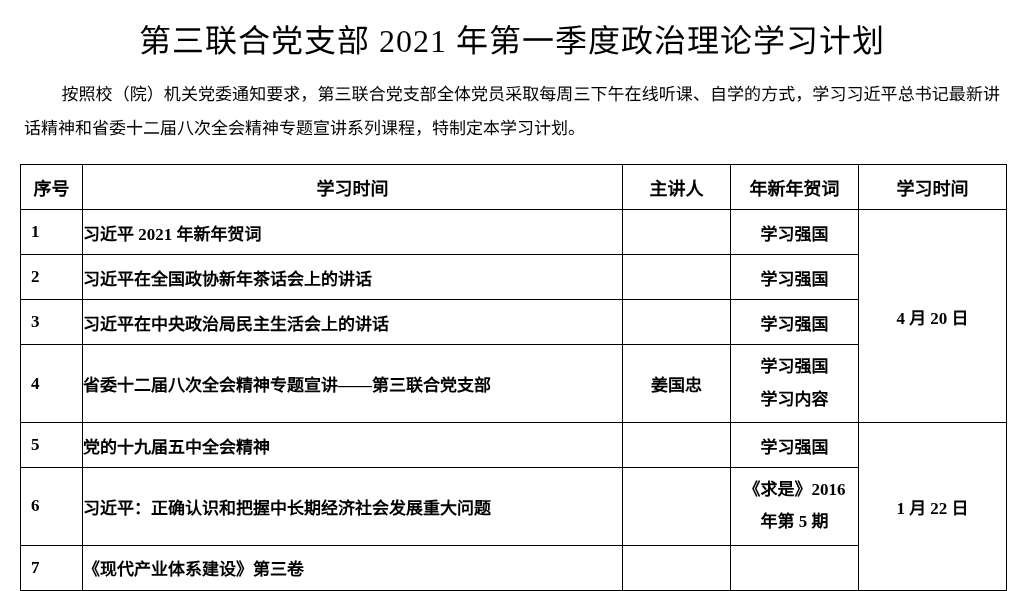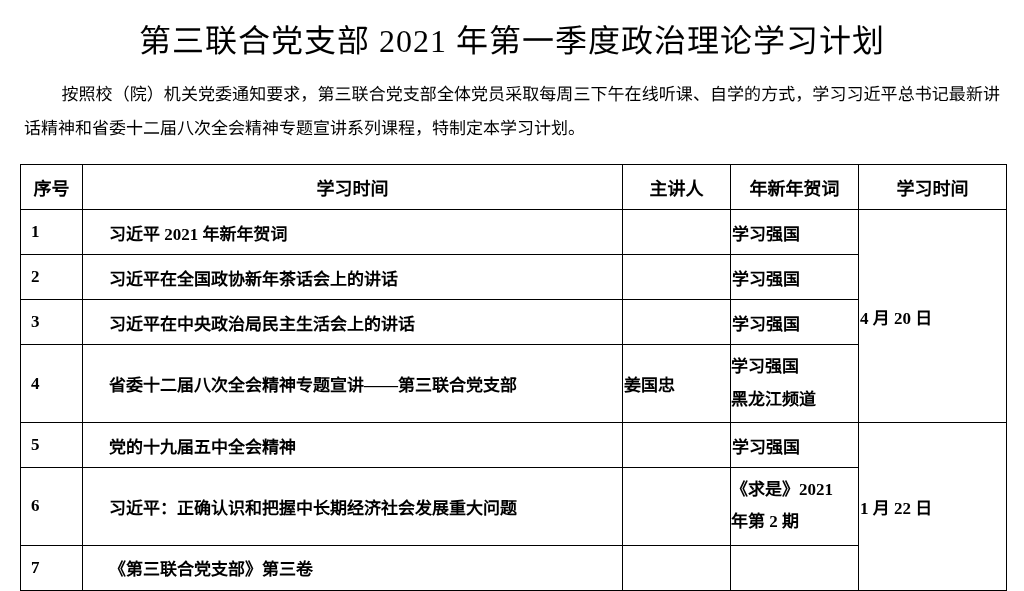--- a/index.html
+++ b/index.html
@@ -57,23 +57,24 @@
     height: 42px;
     font-size: 18px;
   }
   td.c-no {
     text-align: left;
     padding-left: 10px;
     height: 42px;
   }
   td.c-content {
     text-align: left;
-    padding-left: 26px;
+    padding-left: 0;
   }
   td.c-center {
+    text-align: center;
   }
   .col-no     { width: 62px; }
   .col-content{ width: 540px; }
   .col-speaker{ width: 108px; }
   .col-channel{ width: 128px; }
   .col-time   { width: 148px; }
   .two-line {
     line-height: 1.9;
   }
   .cell-pad {
@@ -125,41 +126,41 @@
         <td class="c-content">习近平在中央政治局民主生活会上的讲话</td>
         <td class="c-center"></td>
         <td class="c-center">学习强国</td>
       </tr>
       <tr>
         <td class="c-no">4</td>
         <td class="c-content">省委十二届八次全会精神专题宣讲——第三联合党支部</td>
         <td class="c-center">姜国忠</td>
         <td class="c-center cell-pad two-line">
           <div>学习强国</div>
-          <div>黑龙江频道</div>
+          <div>学习内容</div>
         </td>
       </tr>
       <tr>
         <td class="c-no">5</td>
         <td class="c-content">党的十九届五中全会精神</td>
         <td class="c-center"></td>
         <td class="c-center">学习强国</td>
         <td class="c-center" rowspan="3">1 月 22 日</td>
       </tr>
       <tr>
         <td class="c-no">6</td>
         <td class="c-content">习近平：正确认识和把握中长期经济社会发展重大问题</td>
         <td class="c-center"></td>
         <td class="c-center cell-pad two-line">
-          <div>《求是》2021</div>
-          <div>年第 2 期</div>
+          <div>《求是》2016</div>
+          <div>年第 5 期</div>
         </td>
       </tr>
       <tr>
         <td class="c-no">7</td>
-        <td class="c-content">《第三联合党支部》第三卷</td>
+        <td class="c-content">《现代产业体系建设》第三卷</td>
         <td class="c-center"></td>
         <td class="c-center"></td>
       </tr>
     </tbody>
   </table>
 
 </div>
 
 </body></html>

